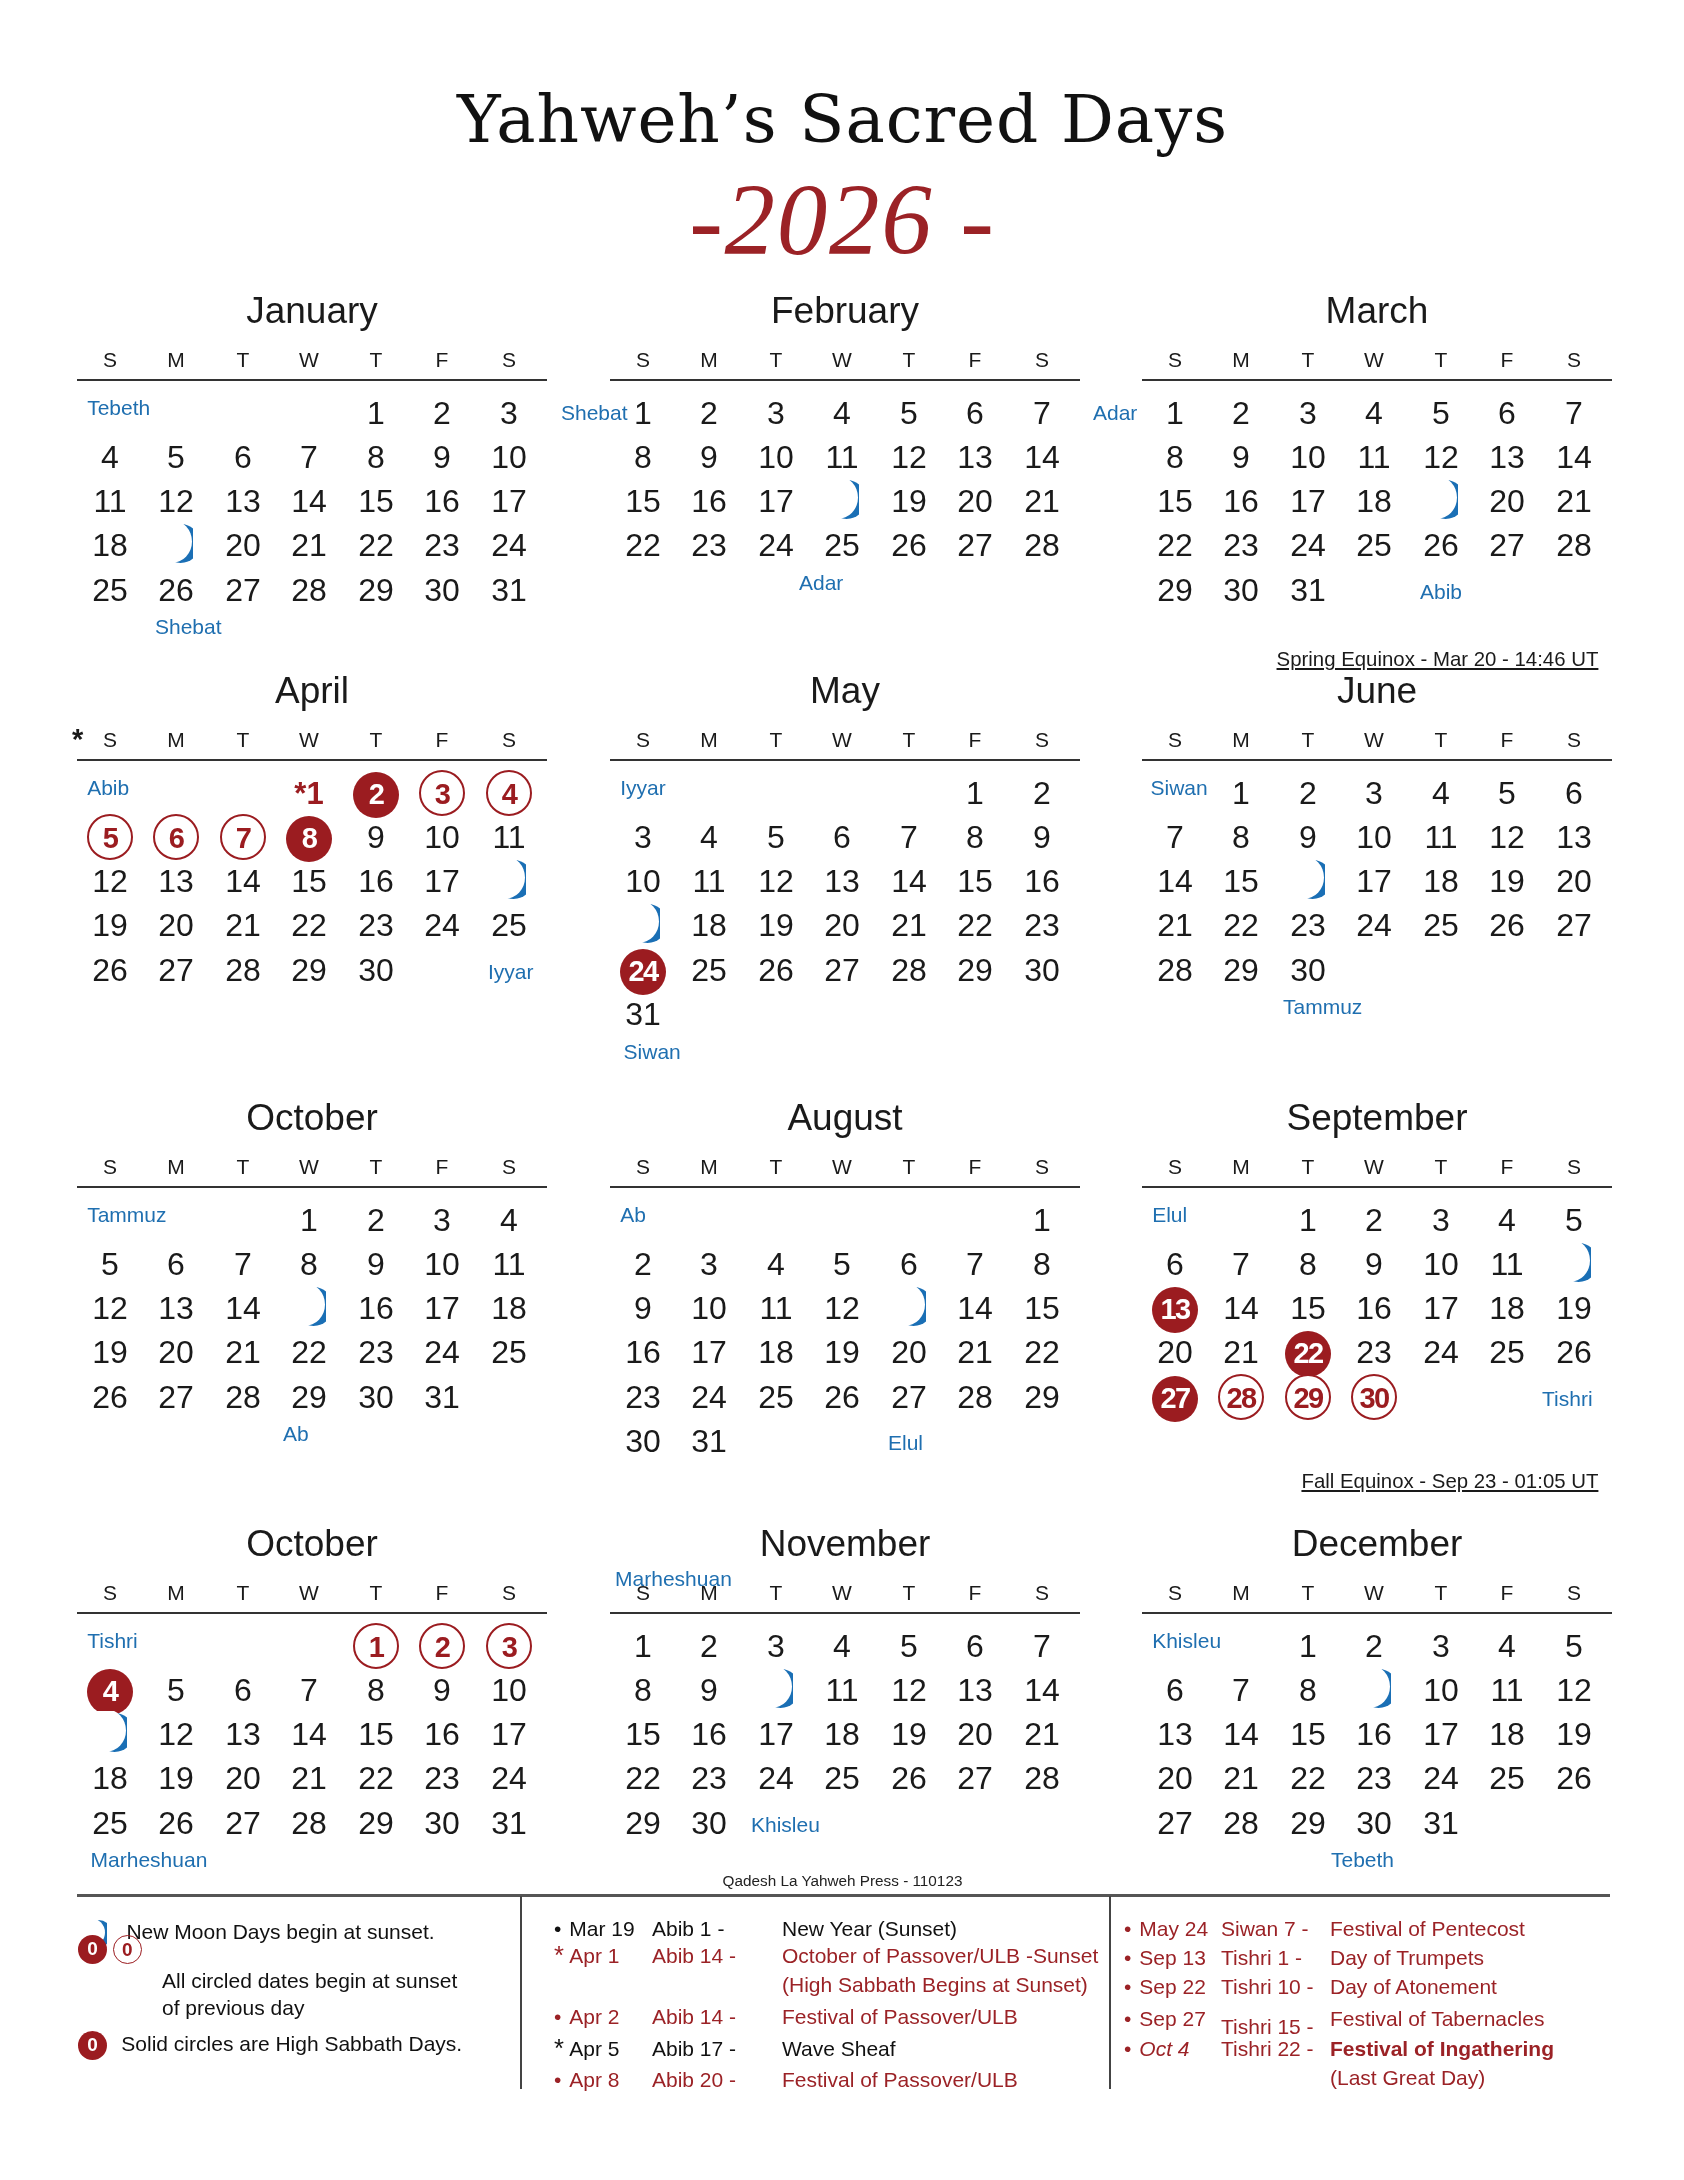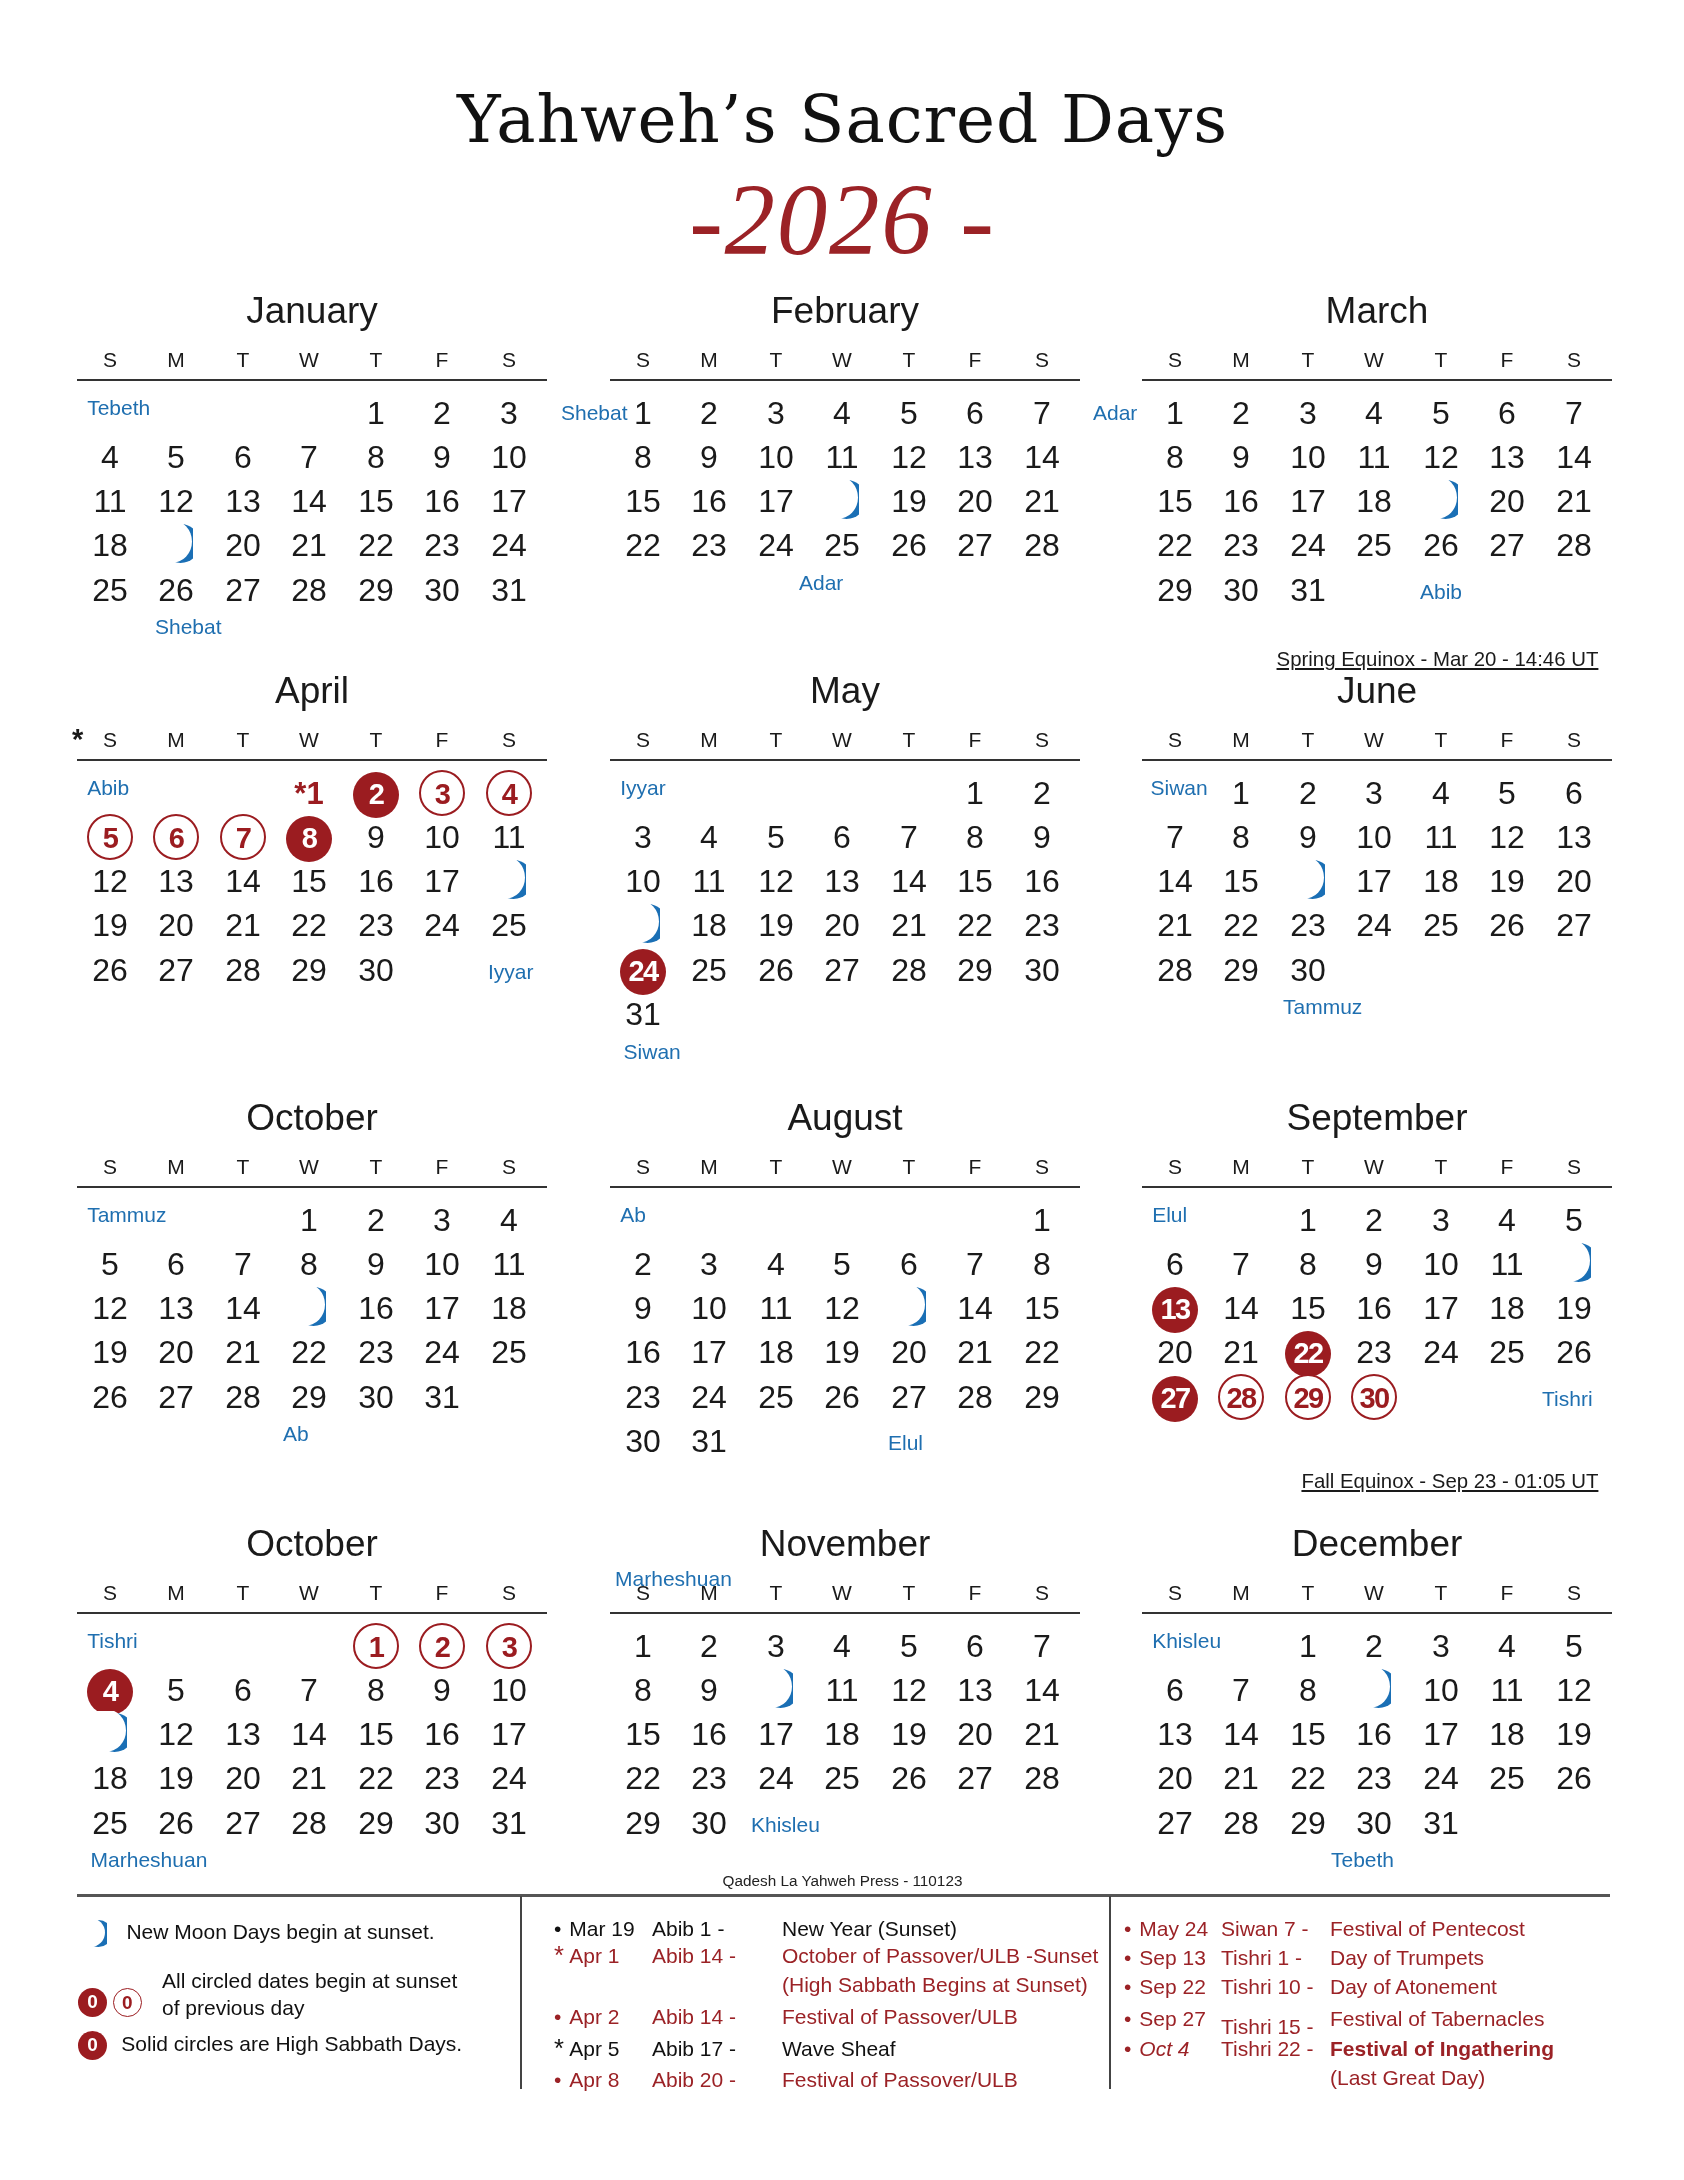--- a/index.html
+++ b/index.html
@@ -600,21 +600,21 @@
 <div class="press">Qadesh La Yahweh Press - 110123</div>
 <div class="footer-rule"></div>
 <div class="vdiv" style="left:520px"></div>
 <div class="vdiv" style="left:1109px"></div>
 
 <div>
   <div class="legend-row" style="left:83px;top:1918px;">
     <span class="lmoon"></span>
     <span style="margin-left:13.6px">New Moon Days begin at sunset.</span>
   </div>
-  <div class="legend-row" style="left:78px;top:1988px;">
+  <div class="legend-row" style="left:78px;top:1935px;">
     <span class="lcirc solid">0</span>
     <span class="lcirc ring">0</span>
   </div>
   <div class="legend-row" style="left:162px;top:1969px;">All circled dates begin at sunset</div>
   <div class="legend-row" style="left:162px;top:1996px;">of previous day</div>
   <div class="legend-row" style="left:78px;top:2031px;">
     <span class="lcirc solid">0</span>
     <span style="margin-left:8.5px">Solid circles are High Sabbath Days.</span>
   </div>
 </div>

